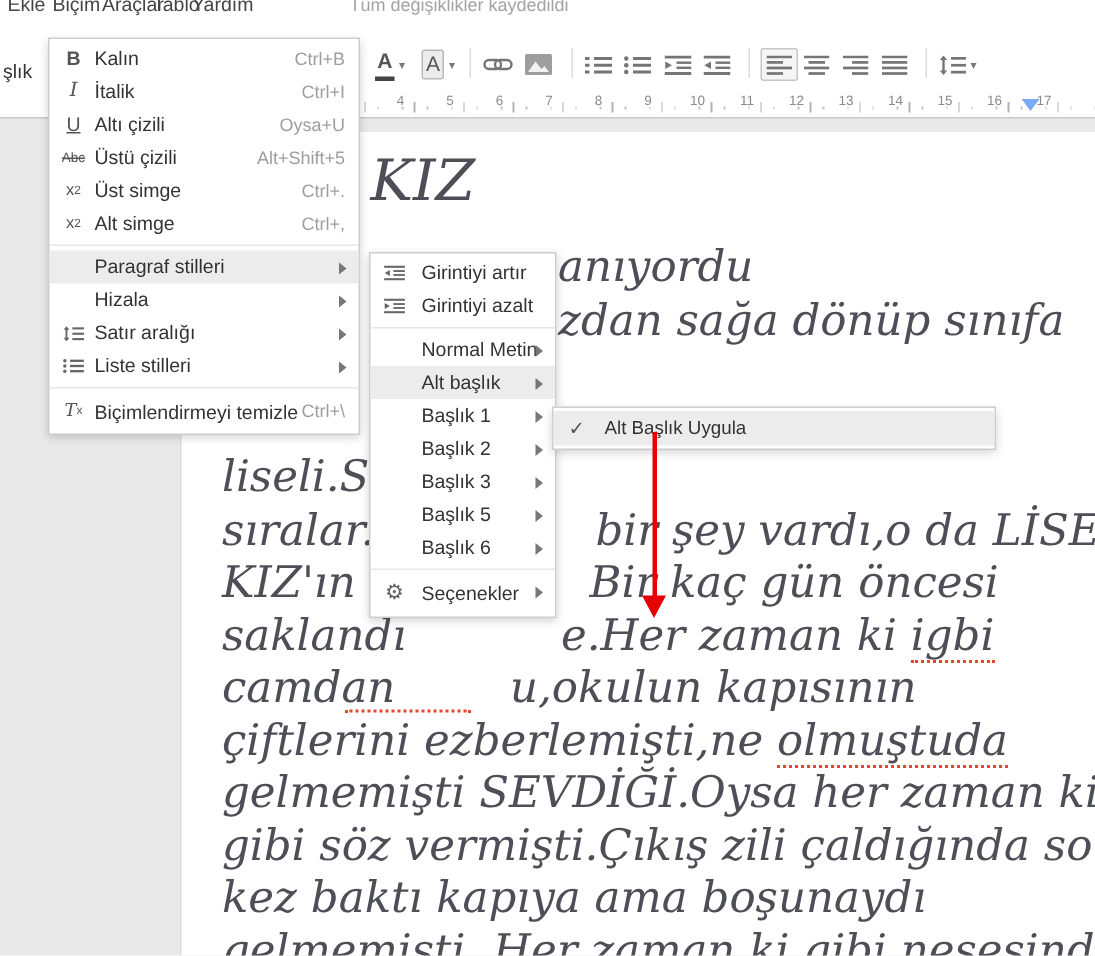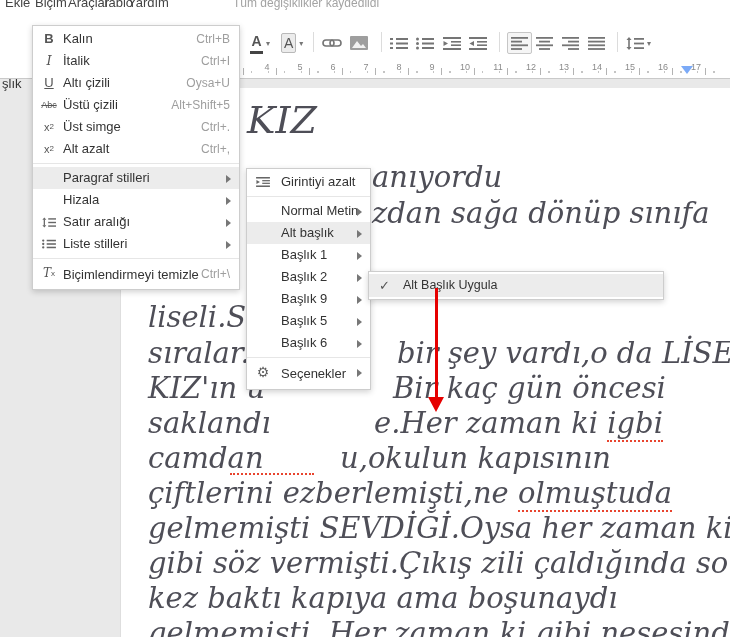--- a/index.html
+++ b/index.html
@@ -6,21 +6,21 @@
   body{
     width:730px;height:637px;position:relative;overflow:hidden;
     background:#e9e9e9;font-family:"Liberation Sans",sans-serif;
     -webkit-font-smoothing:antialiased;
   }
   
   .header{position:absolute;left:0;top:0;width:730px;height:78px;background:#fff;}
   .menubar{position:absolute;left:0;top:0;width:730px;height:13px;overflow:hidden;}
   .menubar span{position:absolute;top:-5px;font-size:13px;color:#444;cursor:default;}
   .menubar .status{color:#a3a3a3;font-size:12px;top:-4px;}
-  .style-frag{position:absolute;left:2px;top:40px;font-size:13px;color:#333;margin-top:36px;}
+  .style-frag{position:absolute;left:2px;top:40px;font-size:13px;color:#333;}
   .tb-btn{position:absolute;top:32px;height:22px;display:flex;align-items:center;cursor:default;}
   .tb-sep{position:absolute;top:32px;width:1px;height:20px;background:#dcdcdc;}
   .caret{font-size:8px;color:#777;margin-left:3px;}
   .a-glyph{font-size:14px;color:#555;font-weight:bold;line-height:12px;}
   .a-bar{height:3px;background:#444;margin-top:1px;}
   .a-box{border:1px solid #b9b9b9;background:#ececec;border-radius:2px;padding:0 2px;}
   .ruler-num{position:absolute;top:62px;width:16px;text-align:center;font-size:9px;color:#8a8a8a;}
   .ticks-tall{position:absolute;left:226px;right:0;top:68px;height:7px;
     background:repeating-linear-gradient(90deg,#b3b3b3 0 1px,transparent 1px 33px);
     background-position:17px 0;}
@@ -284,21 +284,21 @@
         <span>x</span>
         <sup style="font-size:8px">2</sup>
       </span>
     <span>Üst simge</span><span class="sc">Ctrl+.</span>
   </div>
   <div class="mi">
     <span class="ico" style="font-size:11px">
         <span>x</span>
         <sub style="font-size:8px">2</sub>
       </span>
-    <span>Alt azalt</span><span class="sc">Ctrl+,</span>
+    <span>Alt simge</span><span class="sc">Ctrl+,</span>
   </div>
   <div class="msep"></div>
   <div class="mi hl">
     <span>Paragraf stilleri</span><span class="sub-arrow"></span>
   </div>
   <div class="mi">
     <span>Hizala</span><span class="sub-arrow"></span>
   </div>
   <div class="mi">
     <span class="ico">
@@ -337,31 +337,43 @@
 </div>
 
 <div class="panel menu-styles">
   <div class="mi">
     <span class="ico">
         <svg width="14" height="10" viewBox="0 0 18 13" fill="#666">
           <rect x="0" y="0" width="18" height="2"></rect>
           <rect x="8" y="4" width="10" height="1.6"></rect>
           <rect x="8" y="7.4" width="10" height="1.6"></rect>
           <rect x="0" y="11" width="18" height="2"></rect>
+          <path d="M0.5 6.5 L5 4 V9 Z"></path>
+        </svg>
+      </span>
+    <span>Girintiyi artır</span>
+  </div>
+  <div class="mi">
+    <span class="ico">
+        <svg width="14" height="10" viewBox="0 0 18 13" fill="#666">
+          <rect x="0" y="0" width="18" height="2"></rect>
+          <rect x="8" y="4" width="10" height="1.6"></rect>
+          <rect x="8" y="7.4" width="10" height="1.6"></rect>
+          <rect x="0" y="11" width="18" height="2"></rect>
           <path d="M5 6.5 L0.5 4 V9 Z"></path>
         </svg>
       </span>
     <span>Girintiyi azalt</span>
   </div>
   <div class="msep"></div>
   <div class="mi"><span>Normal Metin</span><span class="sub-arrow"></span></div>
   <div class="mi hl"><span>Alt başlık</span><span class="sub-arrow"></span></div>
   <div class="mi"><span>Başlık 1</span><span class="sub-arrow"></span></div>
   <div class="mi"><span>Başlık 2</span><span class="sub-arrow"></span></div>
-  <div class="mi"><span>Başlık 9</span><span class="sub-arrow"></span></div>
+  <div class="mi"><span>Başlık 3</span><span class="sub-arrow"></span></div>
   <div class="mi"><span>Başlık 5</span><span class="sub-arrow"></span></div>
   <div class="mi"><span>Başlık 6</span><span class="sub-arrow"></span></div>
   <div class="msep"></div>
   <div class="mi" style="height:26px;line-height:26px">
     <span class="ico" style="font-size:14px;color:#616161">⚙</span>
     <span>Seçenekler</span><span class="sub-arrow"></span>
   </div>
 </div>
 
 <div class="panel menu-subtitle">

